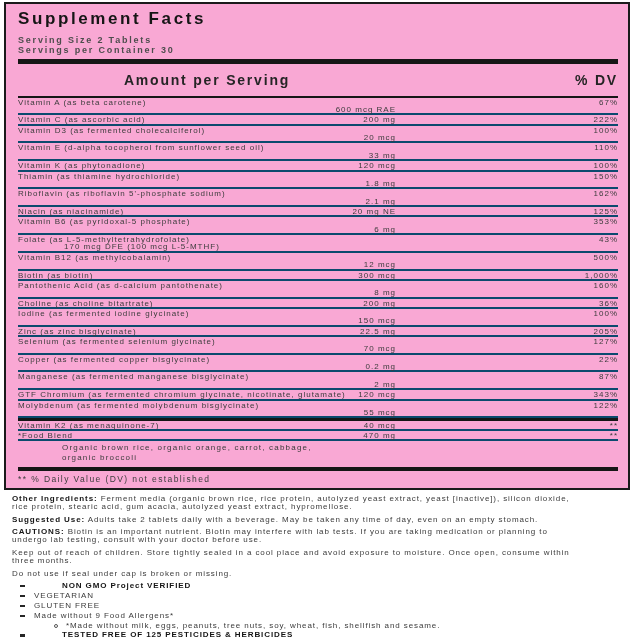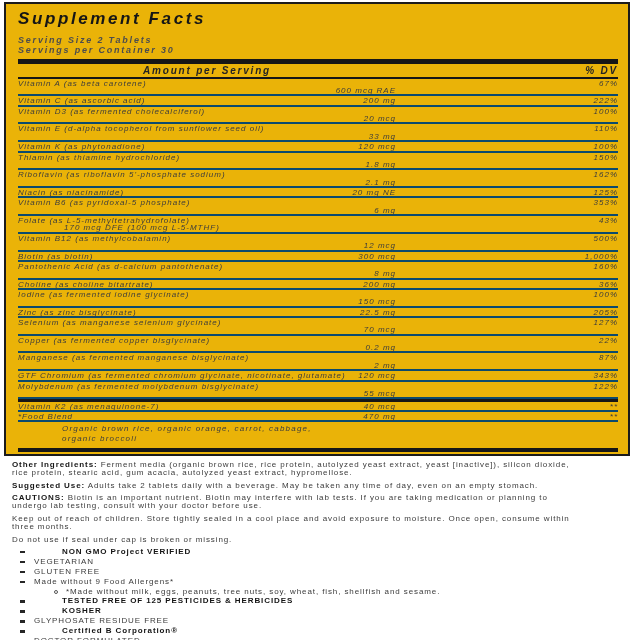--- a/index.html
+++ b/index.html
@@ -2,26 +2,26 @@
 <html><head>
 <meta charset="utf-8">
 <style>
   * { box-sizing: border-box; }
   html,body { margin:0; padding:0; }
   body {
     width:640px; height:640px; overflow:hidden; background:#ffffff;
     font-family:"Liberation Sans", sans-serif; color:#3c3c3c;
   }
   
-  .facts { margin:2px 10px 0 4px; border:2px solid #1b1b1b; padding:4px 10px 2px 12px; background:#eab308;font-style:italic; }
+  .facts { margin:2px 10px 0 4px; border:2px solid #1b1b1b; padding:4px 10px 2px 12px; background:#f9a8d4; }
   .title { font-size:17px; font-weight:700; letter-spacing:2.6px; color:#161616; margin:1px 0 6px; }
   .serv  { font-size:9px; font-weight:700; letter-spacing:1.8px; color:#4d4d4d; line-height:1.15; }
   .topbar { height:5px; background:#161616; margin-top:3px; }
-  .thead { display:flex; align-items:center; font-size:10px; font-weight:700; letter-spacing:1.8px;
-           color:#252525; border-bottom:2px solid #161616; padding:1px 0;justify-content:center; }
+  .thead { display:flex; align-items:center; font-size:14px; font-weight:700; letter-spacing:1.8px;
+           color:#252525; border-bottom:2px solid #161616; padding:8px 0;justify-content:center; }
   .th-amt { width:63%; text-align:center; }
   .th-dv  { flex:1; text-align:right; }
 
   .row { display:flex; border-bottom:2px solid #0c4a6e; padding:1px 0 0; font-size:8px;
          letter-spacing:1.0px; line-height:0.92; }
   .c1  { width:63%; display:flex; }
   .name{ flex:1 1 auto; padding-right:4px; }
   .amt { white-space:nowrap; margin-left:auto; align-self:flex-end; }
   .dv  { flex:1; text-align:right; align-self:flex-start; }
   .w2 .c1, .w2i .c1 { flex-wrap:wrap; }
@@ -170,21 +170,21 @@
     </div>
     <div class="row">
       <div class="c1">
           <span class="name">Zinc (as zinc bisglycinate)</span>
           <span class="amt">22.5 mg</span>
         </div>
       <span class="dv">205%</span>
     </div>
     <div class="row w2">
       <div class="c1">
-          <span class="name">Selenium (as manganese selenium glycinate)</span>
+          <span class="name">Selenium (as fermented selenium glycinate)</span>
           <span class="amt">70 mcg</span>
         </div>
       <span class="dv">127%</span>
     </div>
     <div class="row w2">
       <div class="c1">
           <span class="name">Copper (as fermented copper bisglycinate)</span>
           <span class="amt">0.2 mg</span>
         </div>
       <span class="dv">22%</span>
@@ -223,20 +223,21 @@
     <div class="row">
       <div class="c1">
           <span class="name">*Food Blend</span>
           <span class="amt">470 mg</span>
         </div>
       <span class="dv">**</span>
     </div>
 
     <div class="blend-note">Organic brown rice, organic orange, carrot, cabbage, organic broccoli</div>
     <div class="botbar"></div>
+    <div class="footnote">** % Daily Value (DV) not established</div>
   </section>
 
   <section class="info">
     <p><span class="lead">Other Ingredients:</span> <span>Ferment media (organic brown rice, rice protein, autolyzed yeast extract, yeast [inactive]), silicon dioxide, rice protein, stearic acid, gum acacia, autolyzed yeast extract, hypromellose.</span></p>
     <p><span class="lead">Suggested Use:</span> <span>Adults take 2 tablets daily with a beverage. May be taken any time of day, even on an empty stomach.</span></p>
     <p><span class="lead">CAUTIONS:</span> <span>Biotin is an important nutrient. Biotin may interfere with lab tests. If you are taking medication or planning to undergo lab testing, consult with your doctor before use.</span></p>
     <p>Keep out of reach of children.  Store tightly sealed in a cool place and avoid exposure to moisture.  Once open, consume within three months.</p>
     <p>Do not use if seal under cap is broken or missing.</p>
 
     <ul class="feat">

